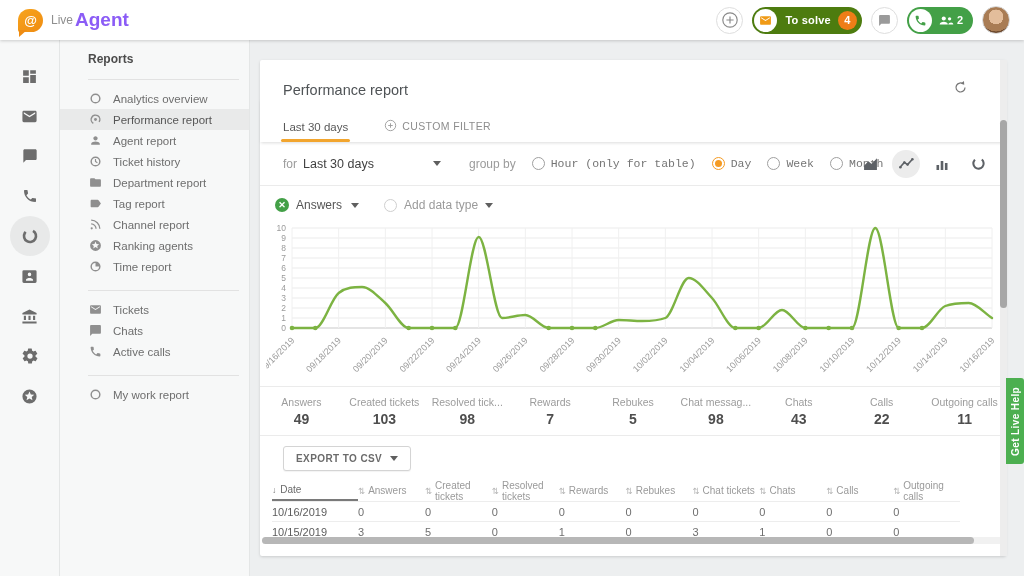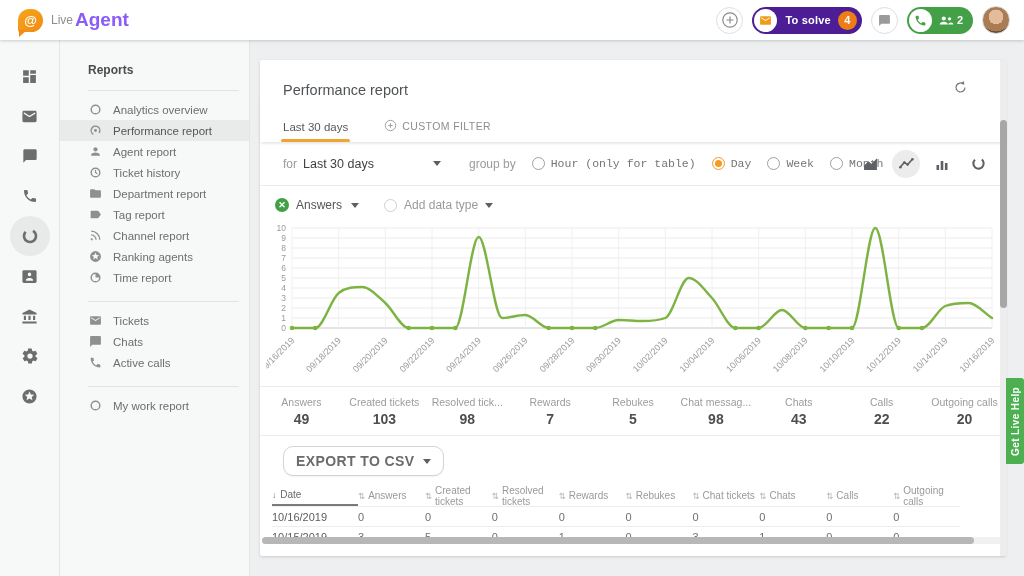--- a/index.html
+++ b/index.html
@@ -16,42 +16,42 @@
     color:#fff; font-weight:bold; font-size:13px; }
   .logo-bubble:after { content:""; position:absolute; left:1px; bottom:-5px; width:0; height:0;
     border-left:8px solid #ef8c12; border-bottom:7px solid transparent; }
   .logo-live { color:#8f8f8f; font-size:12px; }
   .logo-agent { color:#8b5cf6; font-size:19px; font-weight:bold; margin-left:-6px; }
   .topbar-right { display:flex; align-items:center; gap:9px; }
   .circle-btn { width:27px; height:27px; border-radius:50%; background:#fff; border:1px solid #dedede;
     display:flex; align-items:center; justify-content:center; color:#8a8a8a; }
   .pill { height:27px; border-radius:14px; display:flex; align-items:center; padding:2px;
     color:#fff; font-size:11px; font-weight:bold; }
-  .pill-orange { background:#4c1d95; }
+  .pill-orange { background:#4d7c0f; }
   .pill-green { background:#43a047; }
   .pill .lead { width:23px; height:23px; border-radius:50%; background:#fff; display:flex;
     align-items:center; justify-content:center; }
   .pill-label { padding:0 7px 0 8px; letter-spacing:.2px; }
   .count-badge { width:19px; height:19px; border-radius:50%; background:#ee7d17; display:flex;
     align-items:center; justify-content:center; margin-right:3px; font-size:11px; }
   .pill-green .ppl { display:flex; align-items:center; gap:3px; padding:0 8px 0 7px; }
   .avatar { width:28px; height:28px; border-radius:50%;
     background:radial-gradient(circle at 50% 38%, #e3bd9b 0 35%, #a97c54 36% 70%, #6e4a2e 71%);
     border:1px solid #d7d7d7; }
 
   
   .rail { position:absolute; left:0; top:40px; bottom:0; width:60px; background:#f7f8f8;
     border-right:1px solid #e4e6e6; display:flex; flex-direction:column; align-items:center; padding-top:16px; z-index:5;}
   .rail-item { width:40px; height:40px; display:flex; align-items:center; justify-content:center;
     color:#6d6d6d; border-radius:50%; }
   .rail-item.active { background:#e8e9e9; }
 
   
   .panel { position:absolute; left:60px; top:40px; bottom:0; width:190px; background:#f7f8f8;
-    border-right:1px solid #e4e6e6; padding-top:23px; z-index:4; }
+    border-right:1px solid #e4e6e6; padding-top:12px; z-index:4; }
   .panel h2 { font-size:12px; color:#4c4c4c; padding-left:28px; font-weight:bold; }
   .panel .divider { height:1px; background:#e2e2e2; margin:13px 10px 8px 28px; }
   .menu-item { height:21px; display:flex; align-items:center; gap:11px; padding-left:28px;
     font-size:11.5px; color:#6e6e6e; cursor:default; }
   .menu-item .mi { width:14px; height:14px; color:#8f8f8f; display:flex; align-items:center; justify-content:center; flex:none;}
   .menu-item.selected { background:#e9eaea; color:#565656; }
 
   
   .card { position:absolute; left:260px; top:60px; width:746px; height:496px; background:#fff;
     border-radius:2px; box-shadow:0 1px 3px rgba(0,0,0,.15); z-index:3; }
@@ -92,21 +92,21 @@
   .chart-wrap { margin:8px 0 0 6px; }
 
   .stats-row { display:flex; border-top:1px solid #ebebeb; border-bottom:1px solid #ebebeb;
     margin-top:2px; height:50px; }
   .stat { flex:1; display:flex; flex-direction:column; align-items:center; justify-content:center; gap:3px; }
   .stat .lbl { font-size:10.5px; color:#9c9c9c; white-space:nowrap; }
   .stat .val { font-size:14px; font-weight:bold; color:#4e4e4e; }
 
   .export-row { padding:10px 0 9px 23px; }
   .export-btn { display:inline-flex; align-items:center; gap:8px; border:1px solid #d4d4d4; background:#fff;
-    border-radius:10px; padding:6px 12px; font-size:14px; font-weight:bold; color:#6b6b6b; letter-spacing:.4px;
+    border-radius:3px; padding:6px 12px; font-size:10px; font-weight:bold; color:#6b6b6b; letter-spacing:.4px;
     font-family:"Liberation Sans",sans-serif; box-shadow:0 1px 1px rgba(0,0,0,.05); }
 
   .tbl { padding:0 46px 0 12px; }
   .tbl-head { display:flex; font-size:10px; color:#9a9a9a; height:21px; align-items:center; }
   .tbl-row { display:flex; font-size:11px; color:#6f6f6f; height:20px; align-items:center; border-top:1px solid #ededed; }
   .c-date { width:86px; flex:none; display:flex; align-items:center; gap:4px; height:100%; }
   .c { flex:1; display:flex; align-items:center; gap:3px; }
   .sort { font-size:8.5px; color:#b5b5b5; }
   .tbl-head .c-date { color:#6a6a6a; border-bottom:2px solid #7a7a7a; }
   .tbl-row .c-date { color:#5c5c5c; }
@@ -534,21 +534,21 @@
     <span class="stat">
         <span class="lbl">Chats</span>
         <span class="val">43</span>
       </span>
     <span class="stat">
         <span class="lbl">Calls</span>
         <span class="val">22</span>
       </span>
     <span class="stat">
         <span class="lbl">Outgoing calls</span>
-        <span class="val">20</span>
+        <span class="val">11</span>
       </span>
   </div>
 
   <div class="export-row">
     <button class="export-btn">
       <span>EXPORT TO CSV</span>
       <span class="caret"></span>
     </button>
   </div>
 

